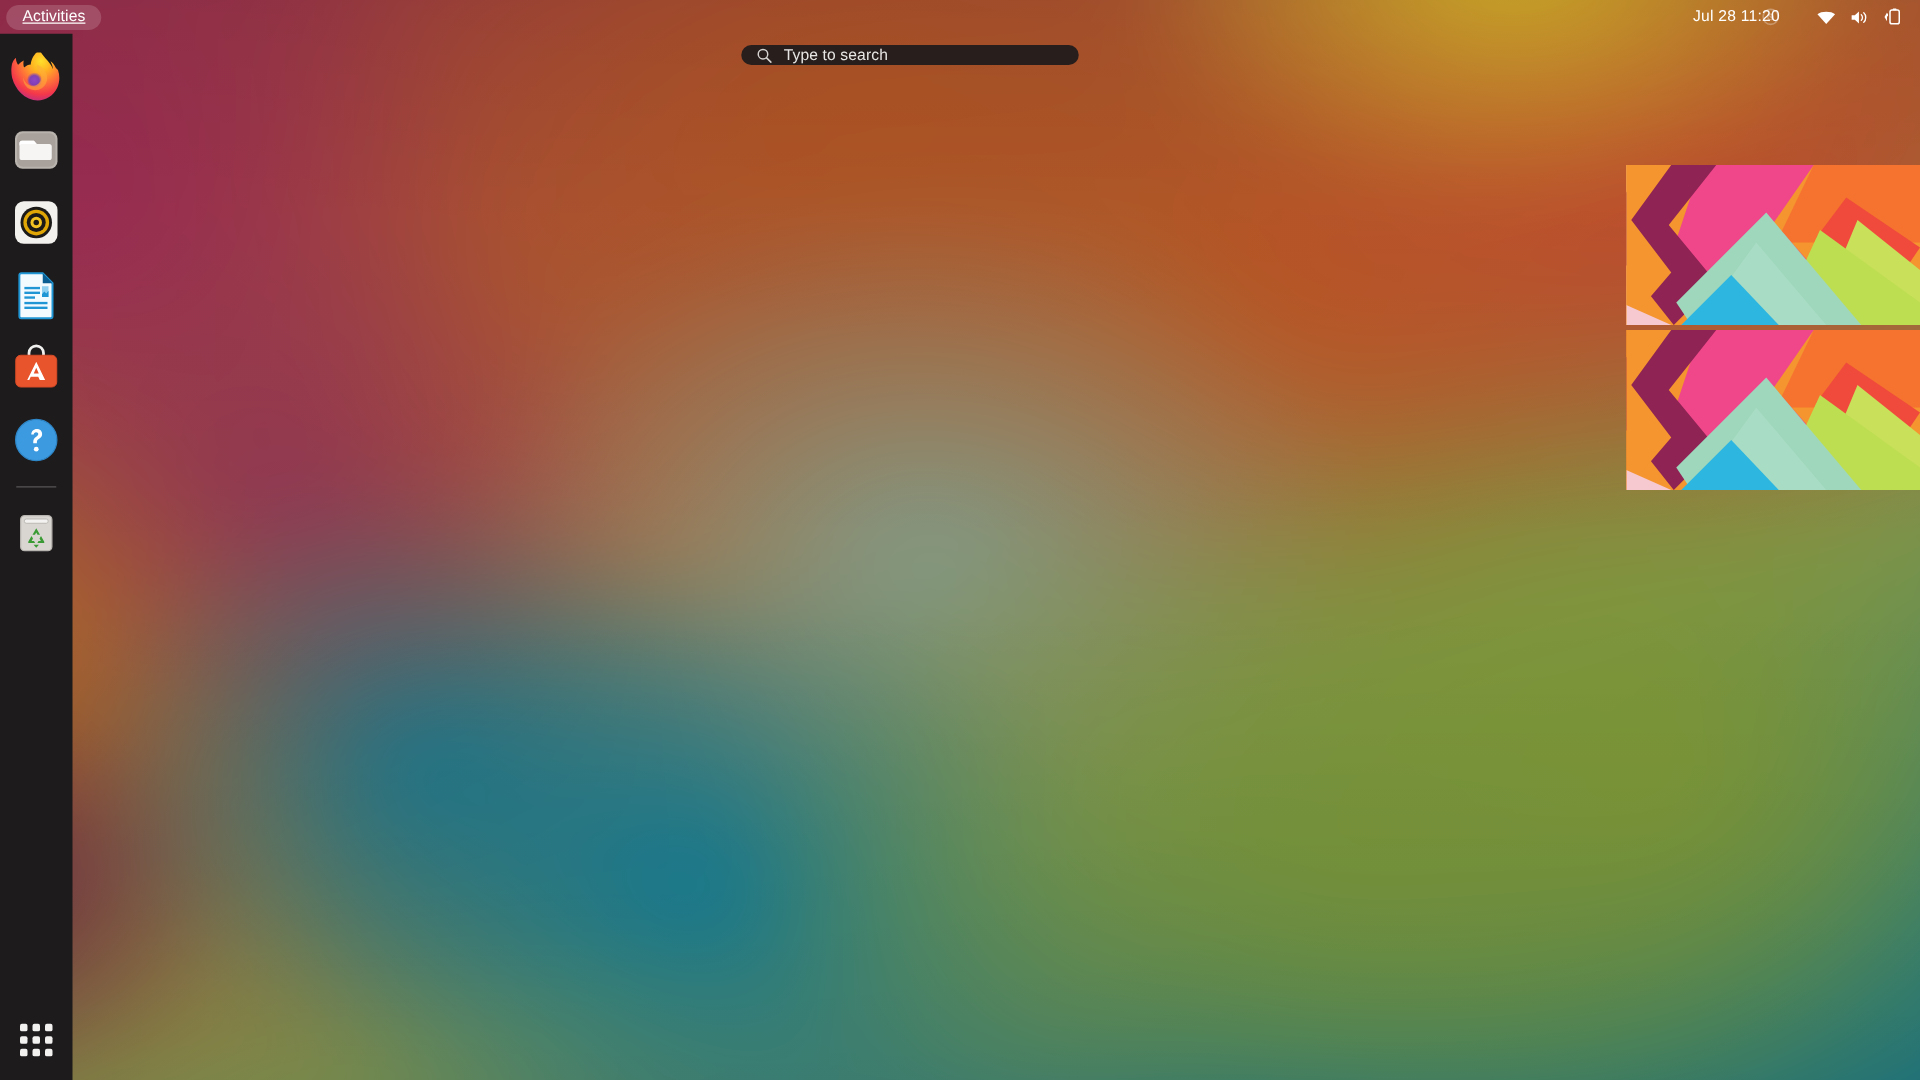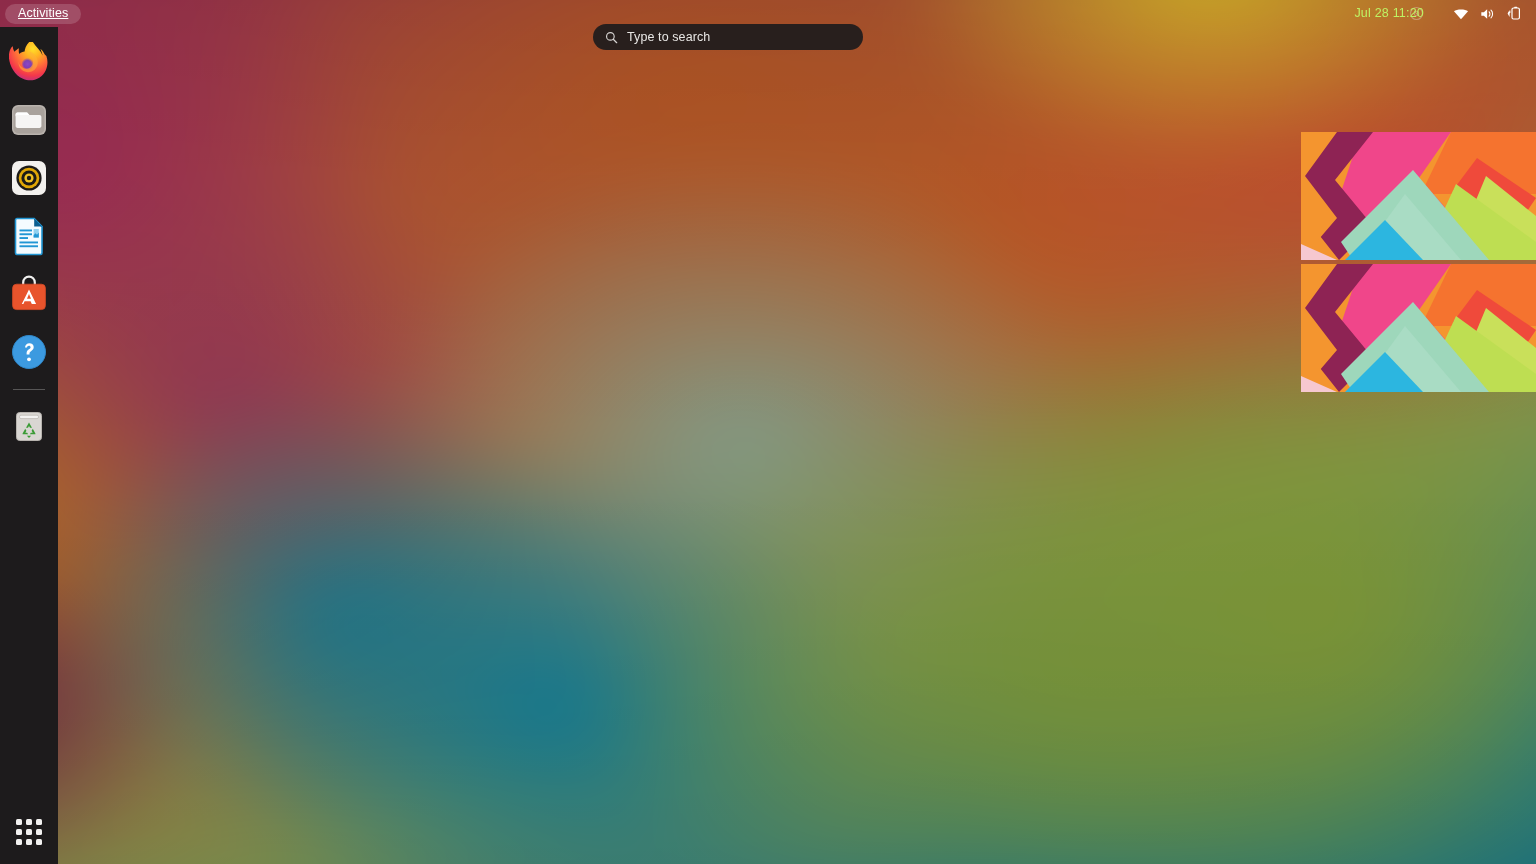--- a/index.html
+++ b/index.html
@@ -63,21 +63,21 @@
   }
   #topbar-right {
     position:absolute; right:0; top:0;
     height:27px;
     display:flex; align-items:center; gap:11px;
     padding-right:14px;
   }
   .sysicon { display:flex; align-items:center; justify-content:center; cursor:pointer; }
   #screencast-indicator { opacity:0.30; margin-right:18px; }
   #datetime {
-    font-size:12.5px; color:#bef264;
+    font-size:12.5px; color:#ffffff;
     white-space:nowrap; cursor:pointer;
     position:absolute; right:112px; top:6px;
     letter-spacing:0.2px;
   }
 
   
   #dock {
     position:absolute; left:0; top:27px;
     width:58px; height:837px;
     background:#1d1b1c;
@@ -109,22 +109,22 @@
   #grid-glyph i {
     width:6px; height:6px;
     background:#f2f1f0;
     border-radius:1.5px;
     display:block;
   }
 
   
   #search-entry {
     position:absolute;
-    left:593px; top:24px;
-    width:270px; height:26px;
+    left:593px; top:36px;
+    width:270px; height:16px;
     background:rgba(29,27,28,0.92);
     border-radius:14px;
     display:flex; align-items:center;
     padding:0 12px;
     gap:9px;
     z-index:35;
     cursor:text;
   }
   #search-placeholder {
     color:#e8e6e4;

